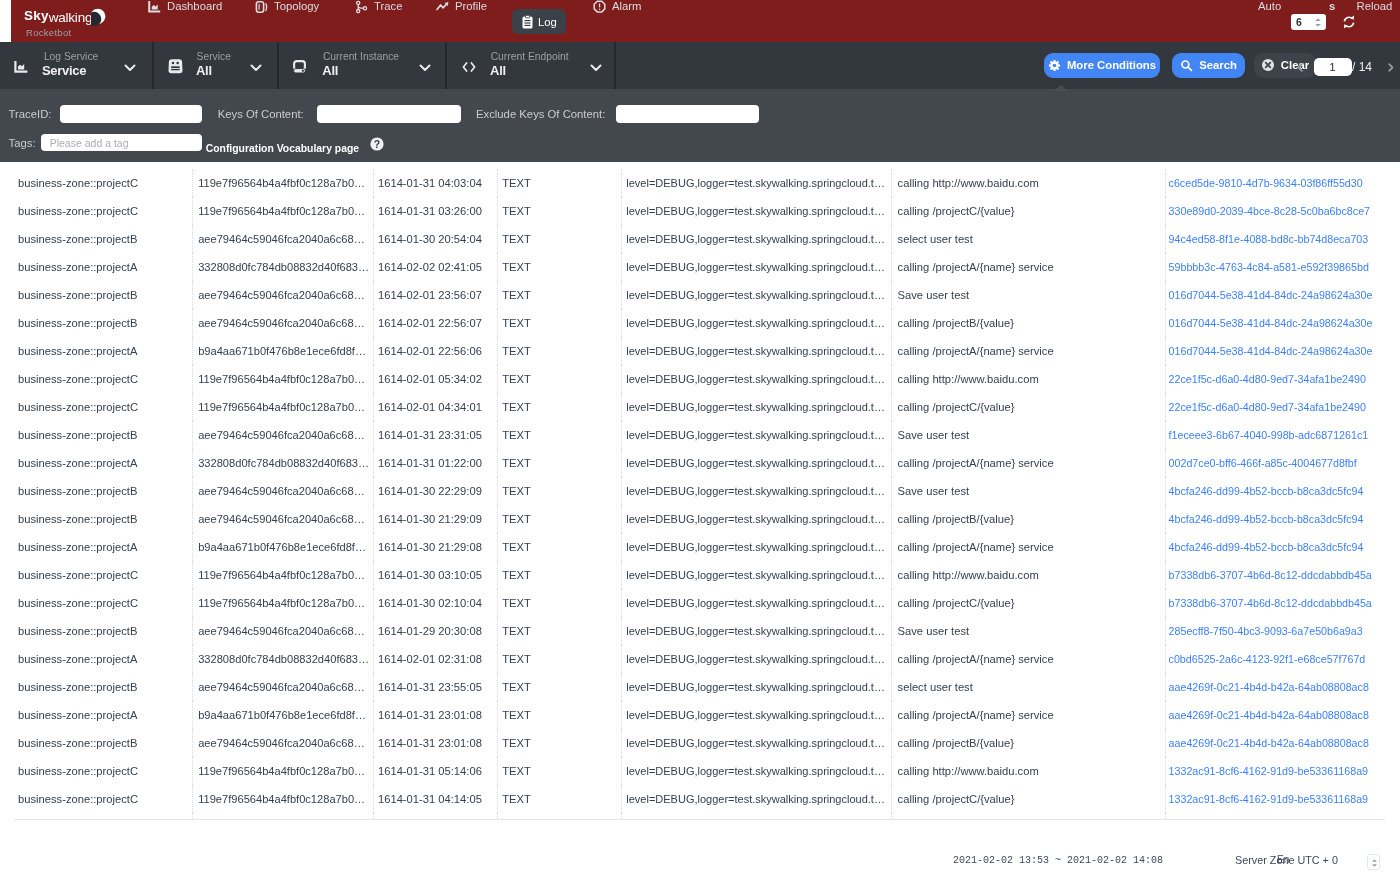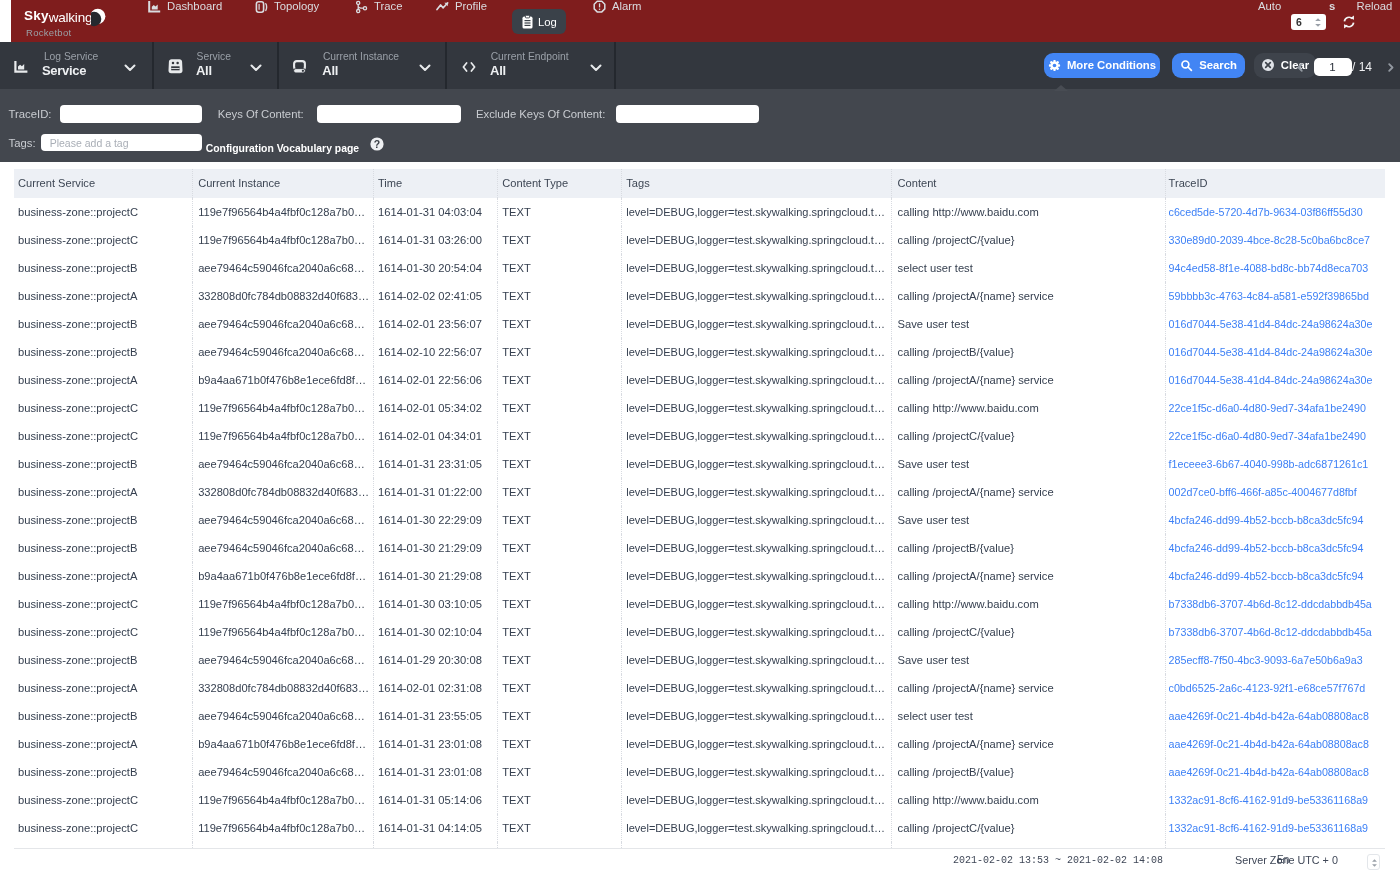--- a/index.html
+++ b/index.html
@@ -236,37 +236,28 @@
 <colgroup>
   <col style="width:178.7px">
         <col style="width:180.8px">
         <col style="width:124.3px">
   <col style="width:124px">
         <col style="width:269.3px">
         <col style="width:274px">
         <col style="width:220px">
 </colgroup>
 <tbody>
-        <tr>
-  <th class="dsep">Current Service</th>
-          <th class="dsep c2">Current Instance</th>
-          <th class="dsep c3">Time</th>
-  <th class="dsep">Content Type</th>
-          <th class="dsep c5">Tags</th>
-          <th class="dsep c6">Content</th>
-          <th class="c7">TraceID</th>
-</tr>
 <tr>
           <td class="dsep">business-zone::projectC</td>
           <td class="dsep c2">119e7f96564b4a4fbf0c128a7b0…</td>
           <td class="dsep c3">1614-01-31 04:03:04</td>
           <td class="dsep">TEXT</td>
           <td class="dsep c5">level=DEBUG,logger=test.skywalking.springcloud.t…</td>
           <td class="dsep c6">calling http://www.baidu.com</td>
-          <td class="c7"><a class="tid">c6ced5de-5720-4d7b-9634-03f86ff55d30</a></td>
+          <td class="c7"><a class="tid">c6ced5de-9810-4d7b-9634-03f86ff55d30</a></td>
         </tr>
 <tr>
           <td class="dsep">business-zone::projectC</td>
           <td class="dsep c2">119e7f96564b4a4fbf0c128a7b0…</td>
           <td class="dsep c3">1614-01-31 03:26:00</td>
           <td class="dsep">TEXT</td>
           <td class="dsep c5">level=DEBUG,logger=test.skywalking.springcloud.t…</td>
           <td class="dsep c6">calling /projectC/{value}</td>
           <td class="c7"><a class="tid">330e89d0-2039-4bce-8c28-5c0ba6bc8ce7</a></td>
         </tr>
@@ -293,21 +284,21 @@
           <td class="dsep c2">aee79464c59046fca2040a6c68…</td>
           <td class="dsep c3">1614-02-01 23:56:07</td>
           <td class="dsep">TEXT</td>
           <td class="dsep c5">level=DEBUG,logger=test.skywalking.springcloud.t…</td>
           <td class="dsep c6">Save user test</td>
           <td class="c7"><a class="tid">016d7044-5e38-41d4-84dc-24a98624a30e</a></td>
         </tr>
 <tr>
           <td class="dsep">business-zone::projectB</td>
           <td class="dsep c2">aee79464c59046fca2040a6c68…</td>
-          <td class="dsep c3">1614-02-10 22:56:07</td>
+          <td class="dsep c3">1614-02-01 22:56:07</td>
           <td class="dsep">TEXT</td>
           <td class="dsep c5">level=DEBUG,logger=test.skywalking.springcloud.t…</td>
           <td class="dsep c6">calling /projectB/{value}</td>
           <td class="c7"><a class="tid">016d7044-5e38-41d4-84dc-24a98624a30e</a></td>
         </tr>
 <tr>
           <td class="dsep">business-zone::projectA</td>
           <td class="dsep c2">b9a4aa671b0f476b8e1ece6fd8f…</td>
           <td class="dsep c3">1614-02-01 22:56:06</td>
           <td class="dsep">TEXT</td>

